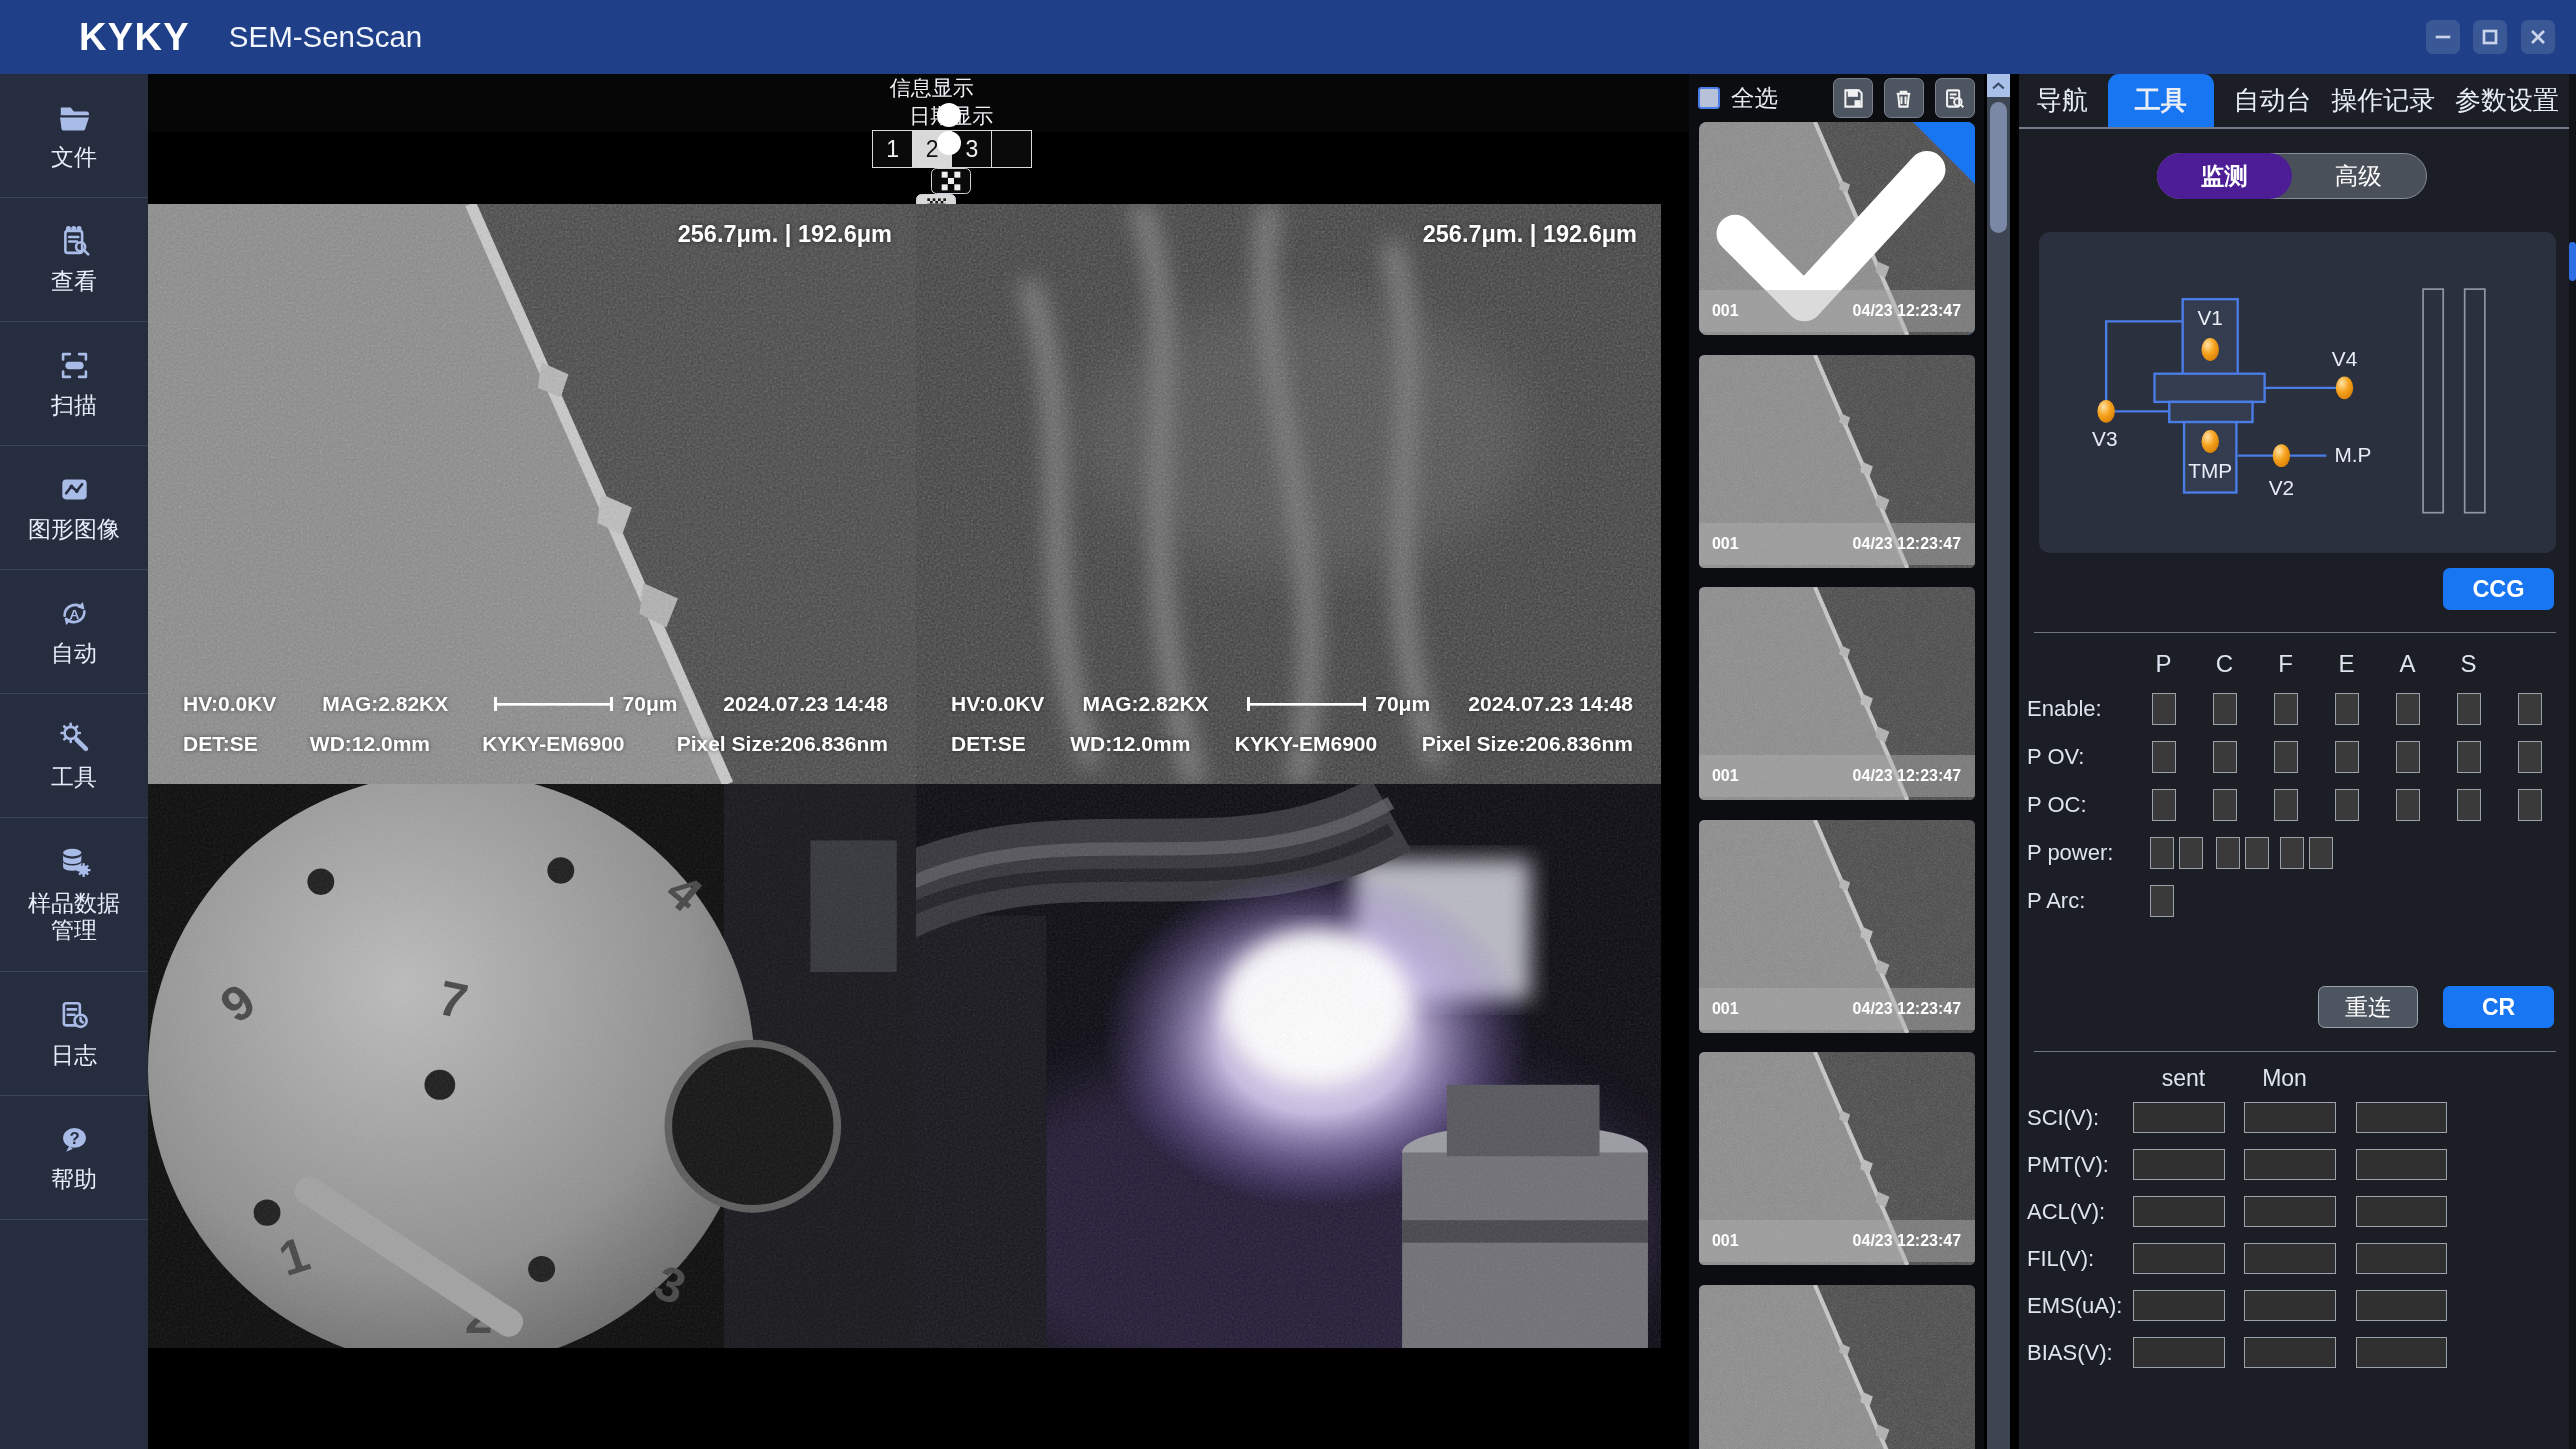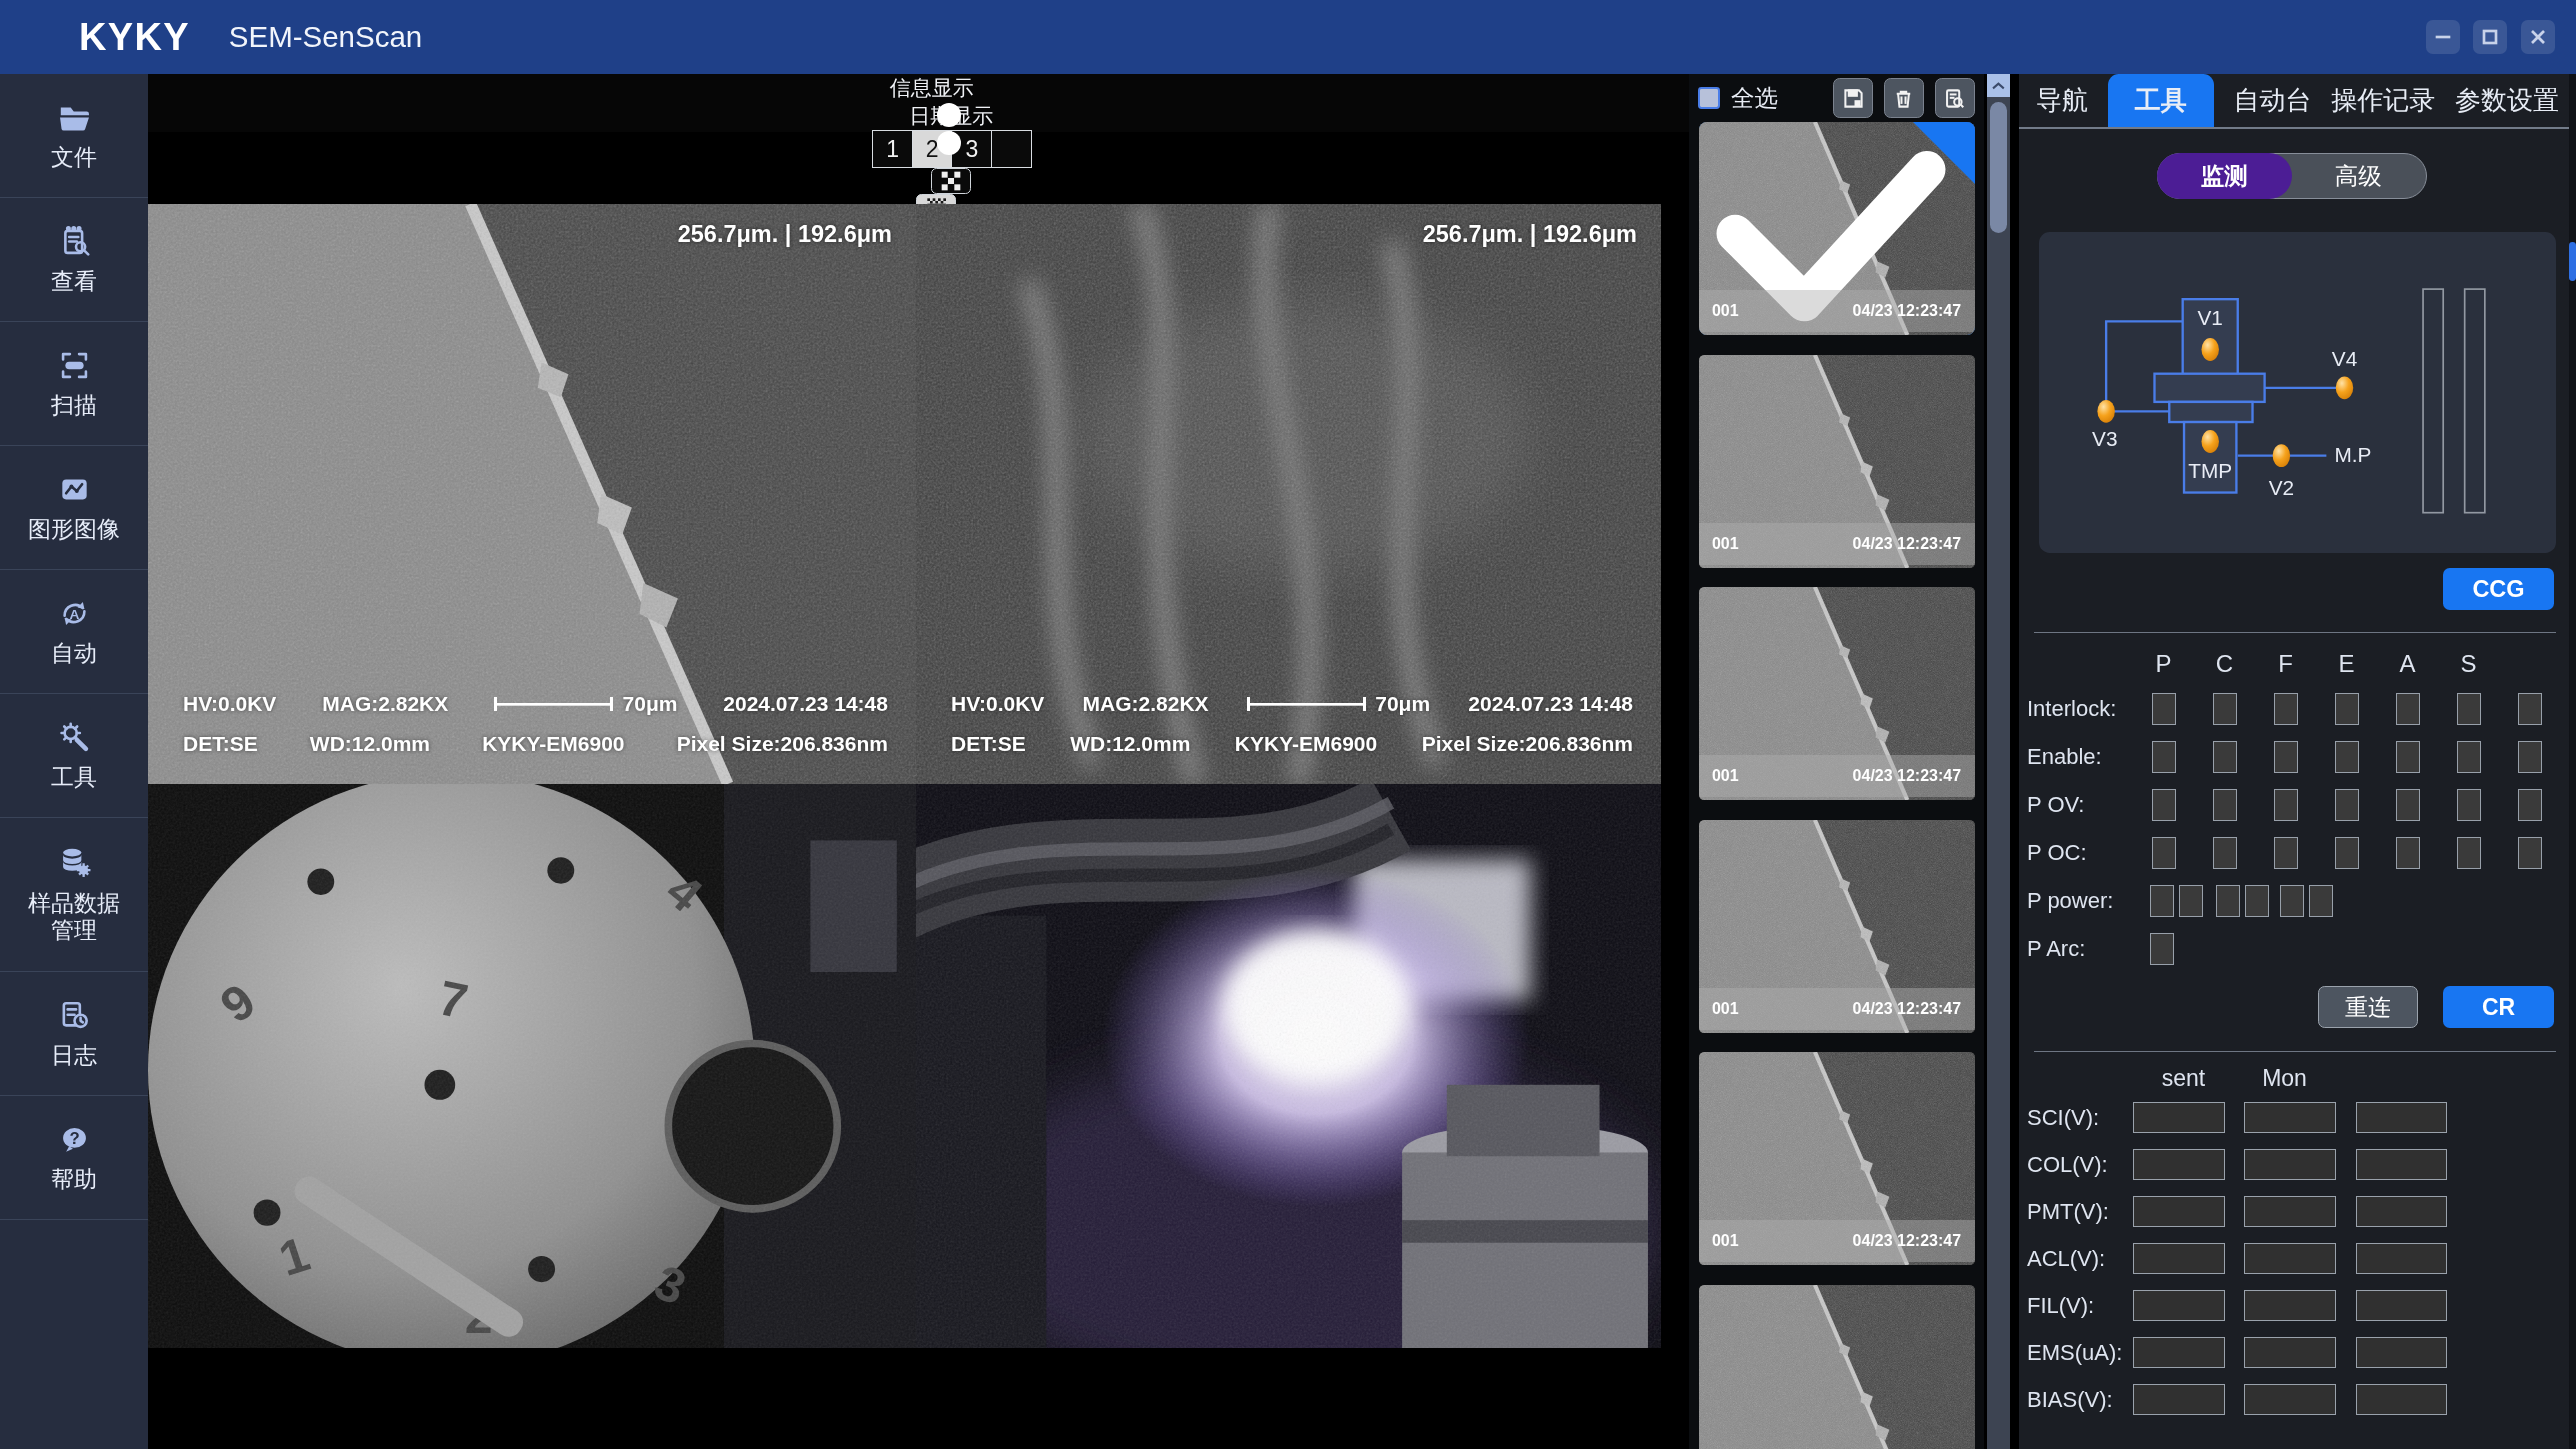--- a/index.html
+++ b/index.html
@@ -661,44 +661,20 @@
     <div class="sthead">
       <div style="width:106px;flex:none"></div>
       <div class="sthl">P</div>
       <div class="sthl">C</div>
       <div class="sthl">F</div>
       <div class="sthl">E</div>
       <div class="sthl">A</div>
       <div class="sthl">S</div>
     </div>
     <div class="strow">
-      <div class="stlabel">Interlock:</div>
-      <div class="stcell">
-          <div class="cbx"></div>
-        </div>
-        <div class="stcell">
-          <div class="cbx"></div>
-        </div>
-        <div class="stcell">
-          <div class="cbx"></div>
-        </div>
-        <div class="stcell">
-          <div class="cbx"></div>
-        </div>
-        <div class="stcell">
-          <div class="cbx"></div>
-        </div>
-        <div class="stcell">
-          <div class="cbx"></div>
-        </div>
-        <div class="stcell">
-          <div class="cbx"></div>
-        </div>
-    </div>
-    <div class="strow">
       <div class="stlabel">Enable:</div>
       <div class="stcell">
           <div class="cbx"></div>
         </div>
         <div class="stcell">
           <div class="cbx"></div>
         </div>
         <div class="stcell">
           <div class="cbx"></div>
         </div>
@@ -788,26 +764,20 @@
       <div class="rohc">sent</div>
       <div class="rohc">Mon</div>
     </div>
     <div class="rorow">
       <div class="rolabel">SCI(V):</div>
       <input class="fld" readonly="" style="">
         <input class="fld" readonly="" style="">
         <input class="fld" readonly="" style="">
     </div>
     <div class="rorow">
-      <div class="rolabel">COL(V):</div>
-      <input class="fld" readonly="" style="">
-        <input class="fld" readonly="" style="">
-        <input class="fld" readonly="" style="">
-    </div>
-    <div class="rorow">
       <div class="rolabel">PMT(V):</div>
       <input class="fld" readonly="" style="">
         <input class="fld" readonly="" style="">
         <input class="fld" readonly="" style="">
     </div>
     <div class="rorow">
       <div class="rolabel">ACL(V):</div>
       <input class="fld" readonly="" style="">
         <input class="fld" readonly="" style="">
         <input class="fld" readonly="" style="">

